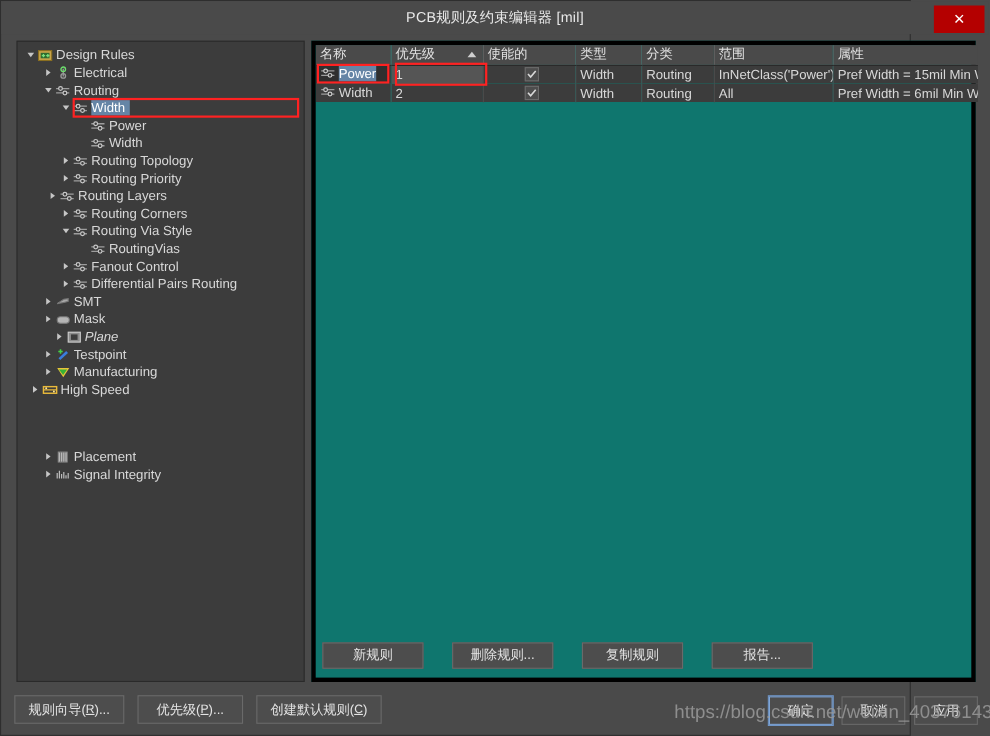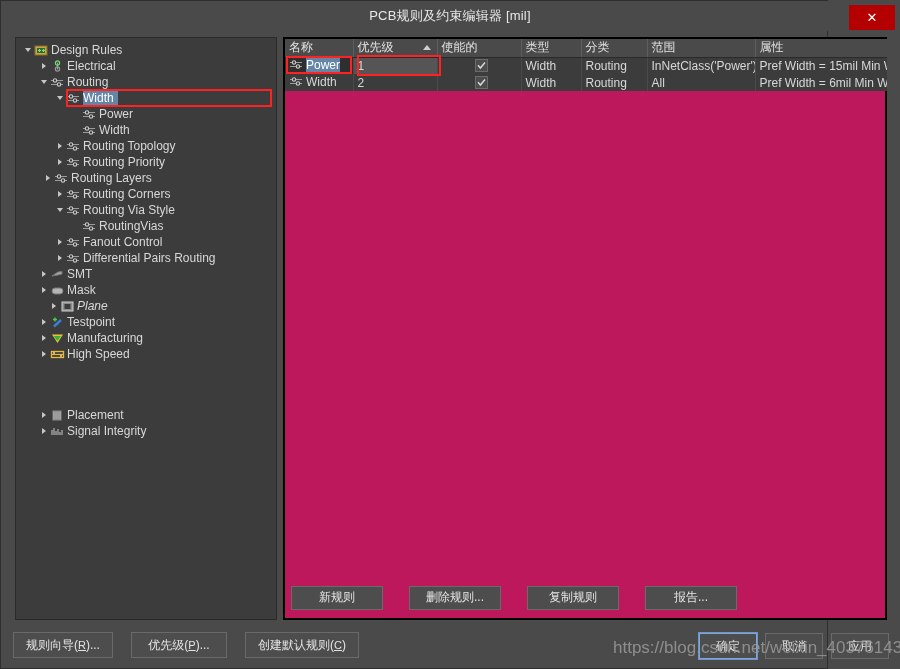--- a/index.html
+++ b/index.html
@@ -100,22 +100,22 @@
   .sel-box {
     position: absolute;
     border: 2px solid #ff2222;
     pointer-events: none;
   }
 
   
   .right-panel {
     position: absolute; left: 274px; top: 4px;
     width: 604px; height: 583px;
-    background: #be185d;
-    border: 2px solid #000000;
+    background: #0f766e;
+    border: 4px solid #000000;
   }
 
   .grid-wrap {
     position: absolute; left: 0; top: 0;
     width: 602px; height: 540px;
     overflow: hidden;
   }
   table.rules {
     border-collapse: collapse;
     table-layout: fixed;
@@ -194,21 +194,21 @@
     font-family: "Liberation Sans", "DejaVu Sans", sans-serif;
   }
   .btn.focused { border: 1px solid #7fa6d8; outline: 1px solid #6f96c8; }
 
   
   .bottom-bar {
     position: absolute; left: 8px; top: 626px;
     width: 884px; height: 36px;
     display: flex; align-items: center;
   }
-  .bottom-left { display: flex; gap: 18px; padding-left: 4px; }
+  .bottom-left { display: flex; gap: 12px; padding-left: 4px; }
   .bottom-right { position:absolute; right: 4px; top: 6px; display: flex; gap: 8px; }
   .btn-wide { min-width: 96px; height: 26px; }
   .btn-ok { min-width: 58px; height: 26px; }
   .mnem { text-decoration: underline; font-size: 11px; }
 
   .watermark {
     position: absolute;
     left: 612px; top: 637px;
     font-size: 17px;
     color: #9a9a9a;
@@ -463,21 +463,21 @@
               <span class="tri-right"></span>
             </span>
             <span class="ico">
               <svg width="15" height="13" viewBox="0 0 15 13">
                 <path d="M2 2.5h11L7.5 11 Z" fill="#e8c33a"></path>
                 <path d="M3.6 4 L11 4 L7.4 9 Z" fill="#36b336"></path>
               </svg>
             </span>
             <span class="lbl">Manufacturing</span>
           </div>
-          <div class="tree-row" style="padding-left: 22px;">
+          <div class="tree-row" style="padding-left: 10px;">
             <span class="arrow">
               <span class="tri-right"></span>
             </span>
             <span class="ico">
               <svg width="15" height="13" viewBox="0 0 15 13">
                 <rect x="1.5" y="3.5" width="12" height="6" fill="none" stroke="#e8b93a" stroke-width="1.3"></rect>
                 <path d="M1.5 6.5h12" stroke="#e8b93a" stroke-width="1.2"></path>
                 <circle cx="4" cy="5" r="0.9" fill="#ffe79a"></circle>
                 <circle cx="11" cy="8" r="0.9" fill="#ffe79a"></circle>
               </svg>

